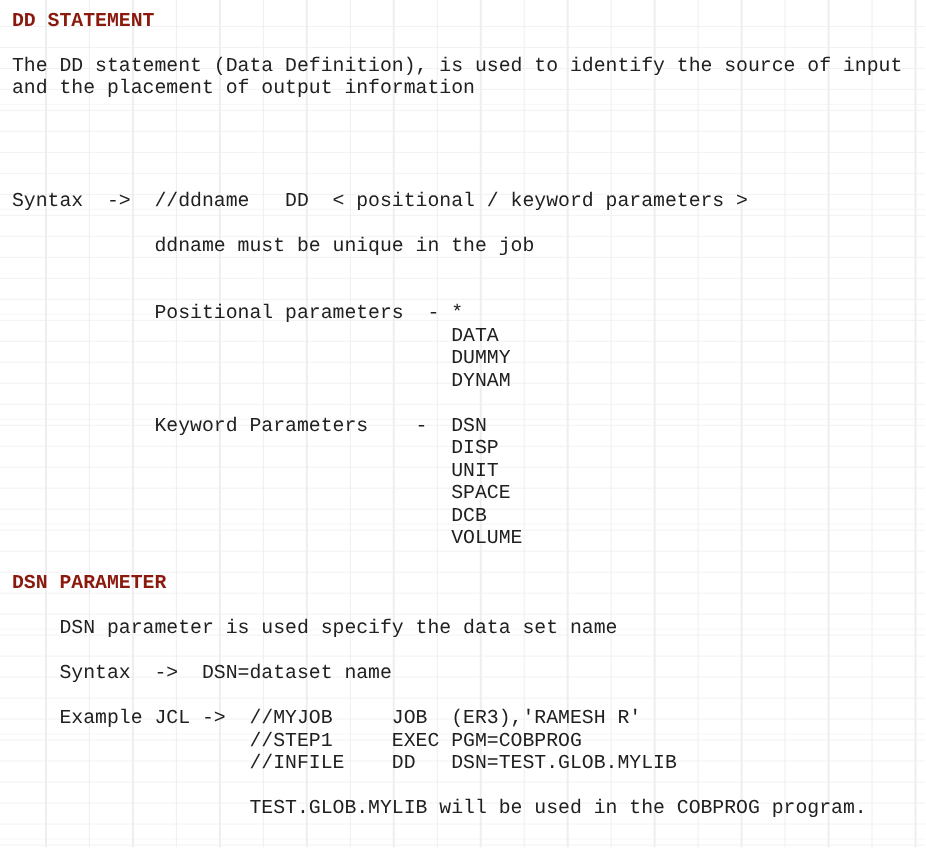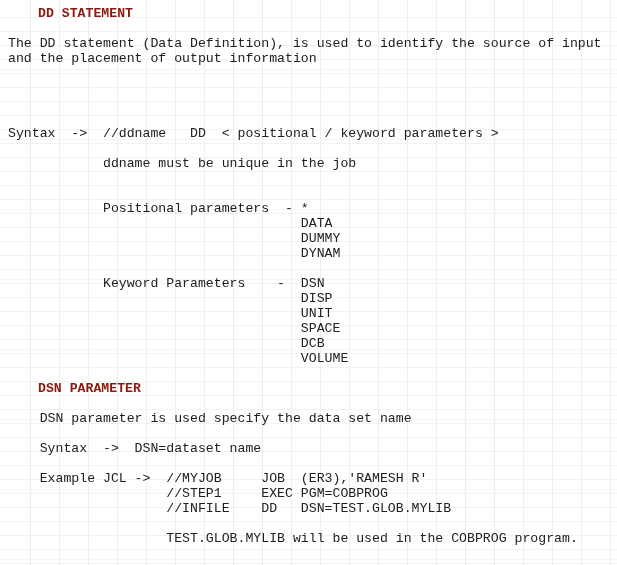--- a/index.html
+++ b/index.html
@@ -40,21 +40,20 @@
     white-space: pre;
   }
   .line {
     display: block;
     height: 15px;
     white-space: pre;
   }
   .line.heading {
     color: var(--heading-color);
     font-weight: bold;
-    margin-left: 30px;
   }
 </style>
 </head>
 <body>
 
 <div class="page">
   <pre class="doc"><span class="line heading">DD STATEMENT</span><span class="line body"></span><span class="line body">The DD statement (Data Definition), is used to identify the source of input</span><span class="line body">and the placement of output information</span><span class="line body"></span><span class="line body"></span><span class="line body"></span><span class="line body"></span><span class="line body">Syntax  -&gt;  //ddname   DD  &lt; positional / keyword parameters &gt;</span><span class="line body"></span><span class="line body">            ddname must be unique in the job</span><span class="line body"></span><span class="line body"></span><span class="line body">            Positional parameters  - *</span><span class="line body">                                     DATA</span><span class="line body">                                     DUMMY</span><span class="line body">                                     DYNAM</span><span class="line body"></span><span class="line body">            Keyword Parameters    -  DSN</span><span class="line body">                                     DISP</span><span class="line body">                                     UNIT</span><span class="line body">                                     SPACE</span><span class="line body">                                     DCB</span><span class="line body">                                     VOLUME</span><span class="line body"></span><span class="line heading">DSN PARAMETER</span><span class="line body"></span><span class="line body">    DSN parameter is used specify the data set name</span><span class="line body"></span><span class="line body">    Syntax  -&gt;  DSN=dataset name</span><span class="line body"></span><span class="line body">    Example JCL -&gt;  //MYJOB     JOB  (ER3),'RAMESH R'</span><span class="line body">                    //STEP1     EXEC PGM=COBPROG</span><span class="line body">                    //INFILE    DD   DSN=TEST.GLOB.MYLIB</span><span class="line body"></span><span class="line body">                    TEST.GLOB.MYLIB will be used in the COBPROG program.</span></pre>
 </div>
 
 </body></html>

